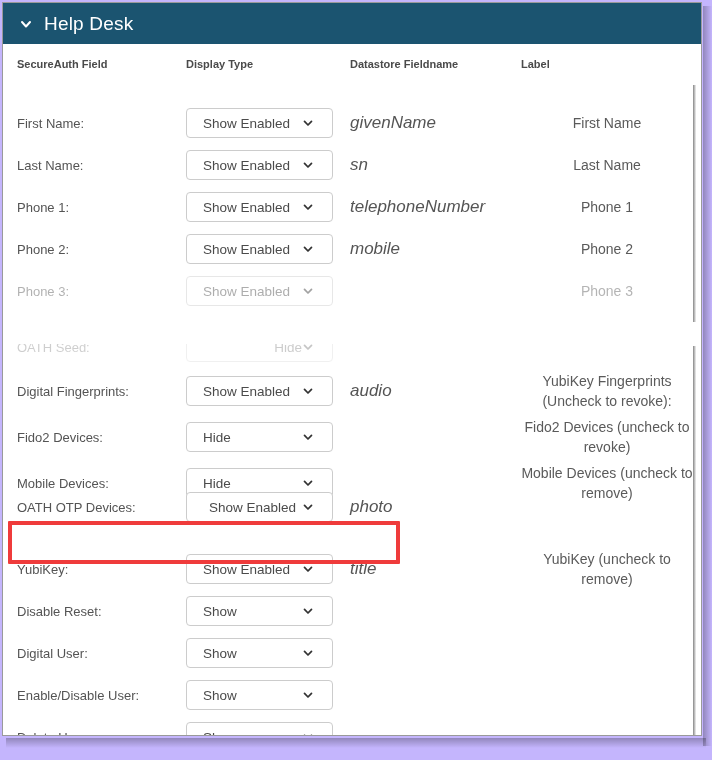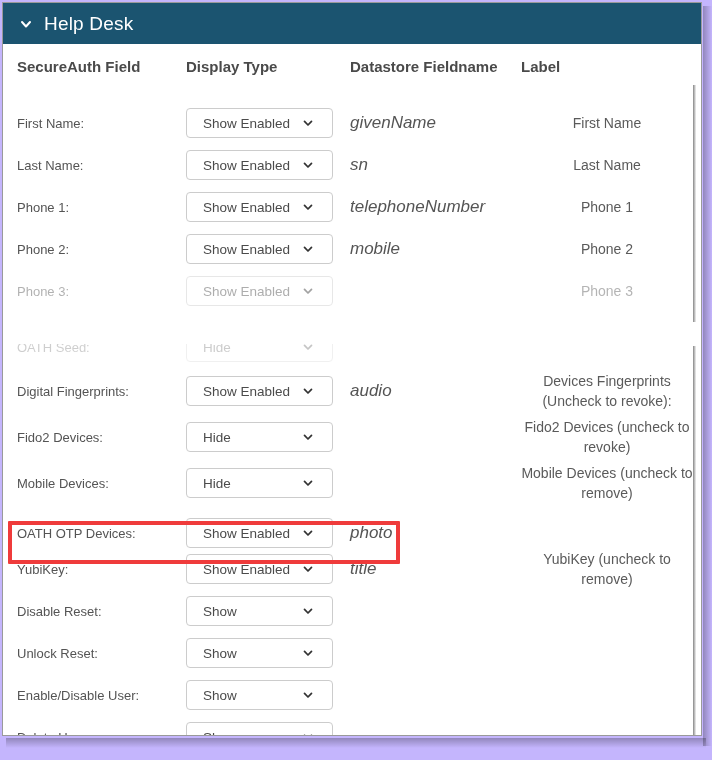--- a/index.html
+++ b/index.html
@@ -78,21 +78,21 @@
     padding: 0;
   }
 
   .grid-head {
     position: absolute;
     left: 0; right: 0; top: 14px;
     height: 22px;
   }
   .grid-head .cell {
     position: absolute;
-    font-size: 15px;
+    font-size: 11px;
     font-weight: bold;
     color: #4a4a4a;
     white-space: nowrap;
   }
 
   .rows { position: absolute; left: 0; right: 0; top: 36px; }
 
   .row {
     position: absolute;
     left: 0;
@@ -151,21 +151,21 @@
     width: 172px;
     top: 50%;
     transform: translateY(-50%);
     font-size: 14px;
     color: #5a5a5a;
     line-height: 20px;
     text-align: center;
   }
 
   .row.faded-1 { opacity: 0.45; }
-  .row.faded-2 { opacity: 0.28; }
+  .row.faded-2 { opacity: 0.28; text-align: right; }
 
   
   .page-seam {
     position: absolute;
     left: 0; right: 0;
     top: 278px;
     height: 22px;
     background: #ffffff;
     z-index: 5;
   }
@@ -322,21 +322,21 @@
               <span class="sel">
                 <span class="sel-text">Show Enabled</span>
                 <span class="caret">
                   <svg width="12" height="12" viewBox="0 0 12 12">
                     <path d="M2.5 4.3 L6 8 L9.5 4.3" fill="none" stroke="#333" stroke-width="1.7" stroke-linecap="round" stroke-linejoin="round"></path>
                   </svg>
                 </span>
               </span>
             </span>
             <span class="ds-field">audio</span>
-            <span class="lbl">Devices Fingerprints (Uncheck to revoke):</span>
+            <span class="lbl">YubiKey Fingerprints (Uncheck to revoke):</span>
           </div>
           <div class="row" style="top: 336px;">
             <span class="field-label">Fido2 Devices:</span>
             <span class="select-wrap">
               <span class="sel">
                 <span class="sel-text">Hide</span>
                 <span class="caret">
                   <svg width="12" height="12" viewBox="0 0 12 12">
                     <path d="M2.5 4.3 L6 8 L9.5 4.3" fill="none" stroke="#333" stroke-width="1.7" stroke-linecap="round" stroke-linejoin="round"></path>
                   </svg>
@@ -352,21 +352,21 @@
                 <span class="sel-text">Hide</span>
                 <span class="caret">
                   <svg width="12" height="12" viewBox="0 0 12 12">
                     <path d="M2.5 4.3 L6 8 L9.5 4.3" fill="none" stroke="#333" stroke-width="1.7" stroke-linecap="round" stroke-linejoin="round"></path>
                   </svg>
                 </span>
               </span>
             </span>
             <span class="lbl">Mobile Devices (uncheck to remove)</span>
           </div>
-          <div class="row" style="top: 432px;">
+          <div class="row" style="top: 406px; text-align: center;">
             <span class="field-label">OATH OTP Devices:</span>
             <span class="select-wrap">
               <span class="sel">
                 <span class="sel-text">Show Enabled</span>
                 <span class="caret">
                   <svg width="12" height="12" viewBox="0 0 12 12">
                     <path d="M2.5 4.3 L6 8 L9.5 4.3" fill="none" stroke="#333" stroke-width="1.7" stroke-linecap="round" stroke-linejoin="round"></path>
                   </svg>
                 </span>
               </span>
@@ -395,21 +395,21 @@
                 <span class="sel-text">Show</span>
                 <span class="caret">
                   <svg width="12" height="12" viewBox="0 0 12 12">
                     <path d="M2.5 4.3 L6 8 L9.5 4.3" fill="none" stroke="#333" stroke-width="1.7" stroke-linecap="round" stroke-linejoin="round"></path>
                   </svg>
                 </span>
               </span>
             </span>
           </div>
           <div class="row" style="top: 552px;">
-            <span class="field-label">Unlock Reset:</span>
+            <span class="field-label">Digital User:</span>
             <span class="select-wrap">
               <span class="sel">
                 <span class="sel-text">Show</span>
                 <span class="caret">
                   <svg width="12" height="12" viewBox="0 0 12 12">
                     <path d="M2.5 4.3 L6 8 L9.5 4.3" fill="none" stroke="#333" stroke-width="1.7" stroke-linecap="round" stroke-linejoin="round"></path>
                   </svg>
                 </span>
               </span>
             </span>

